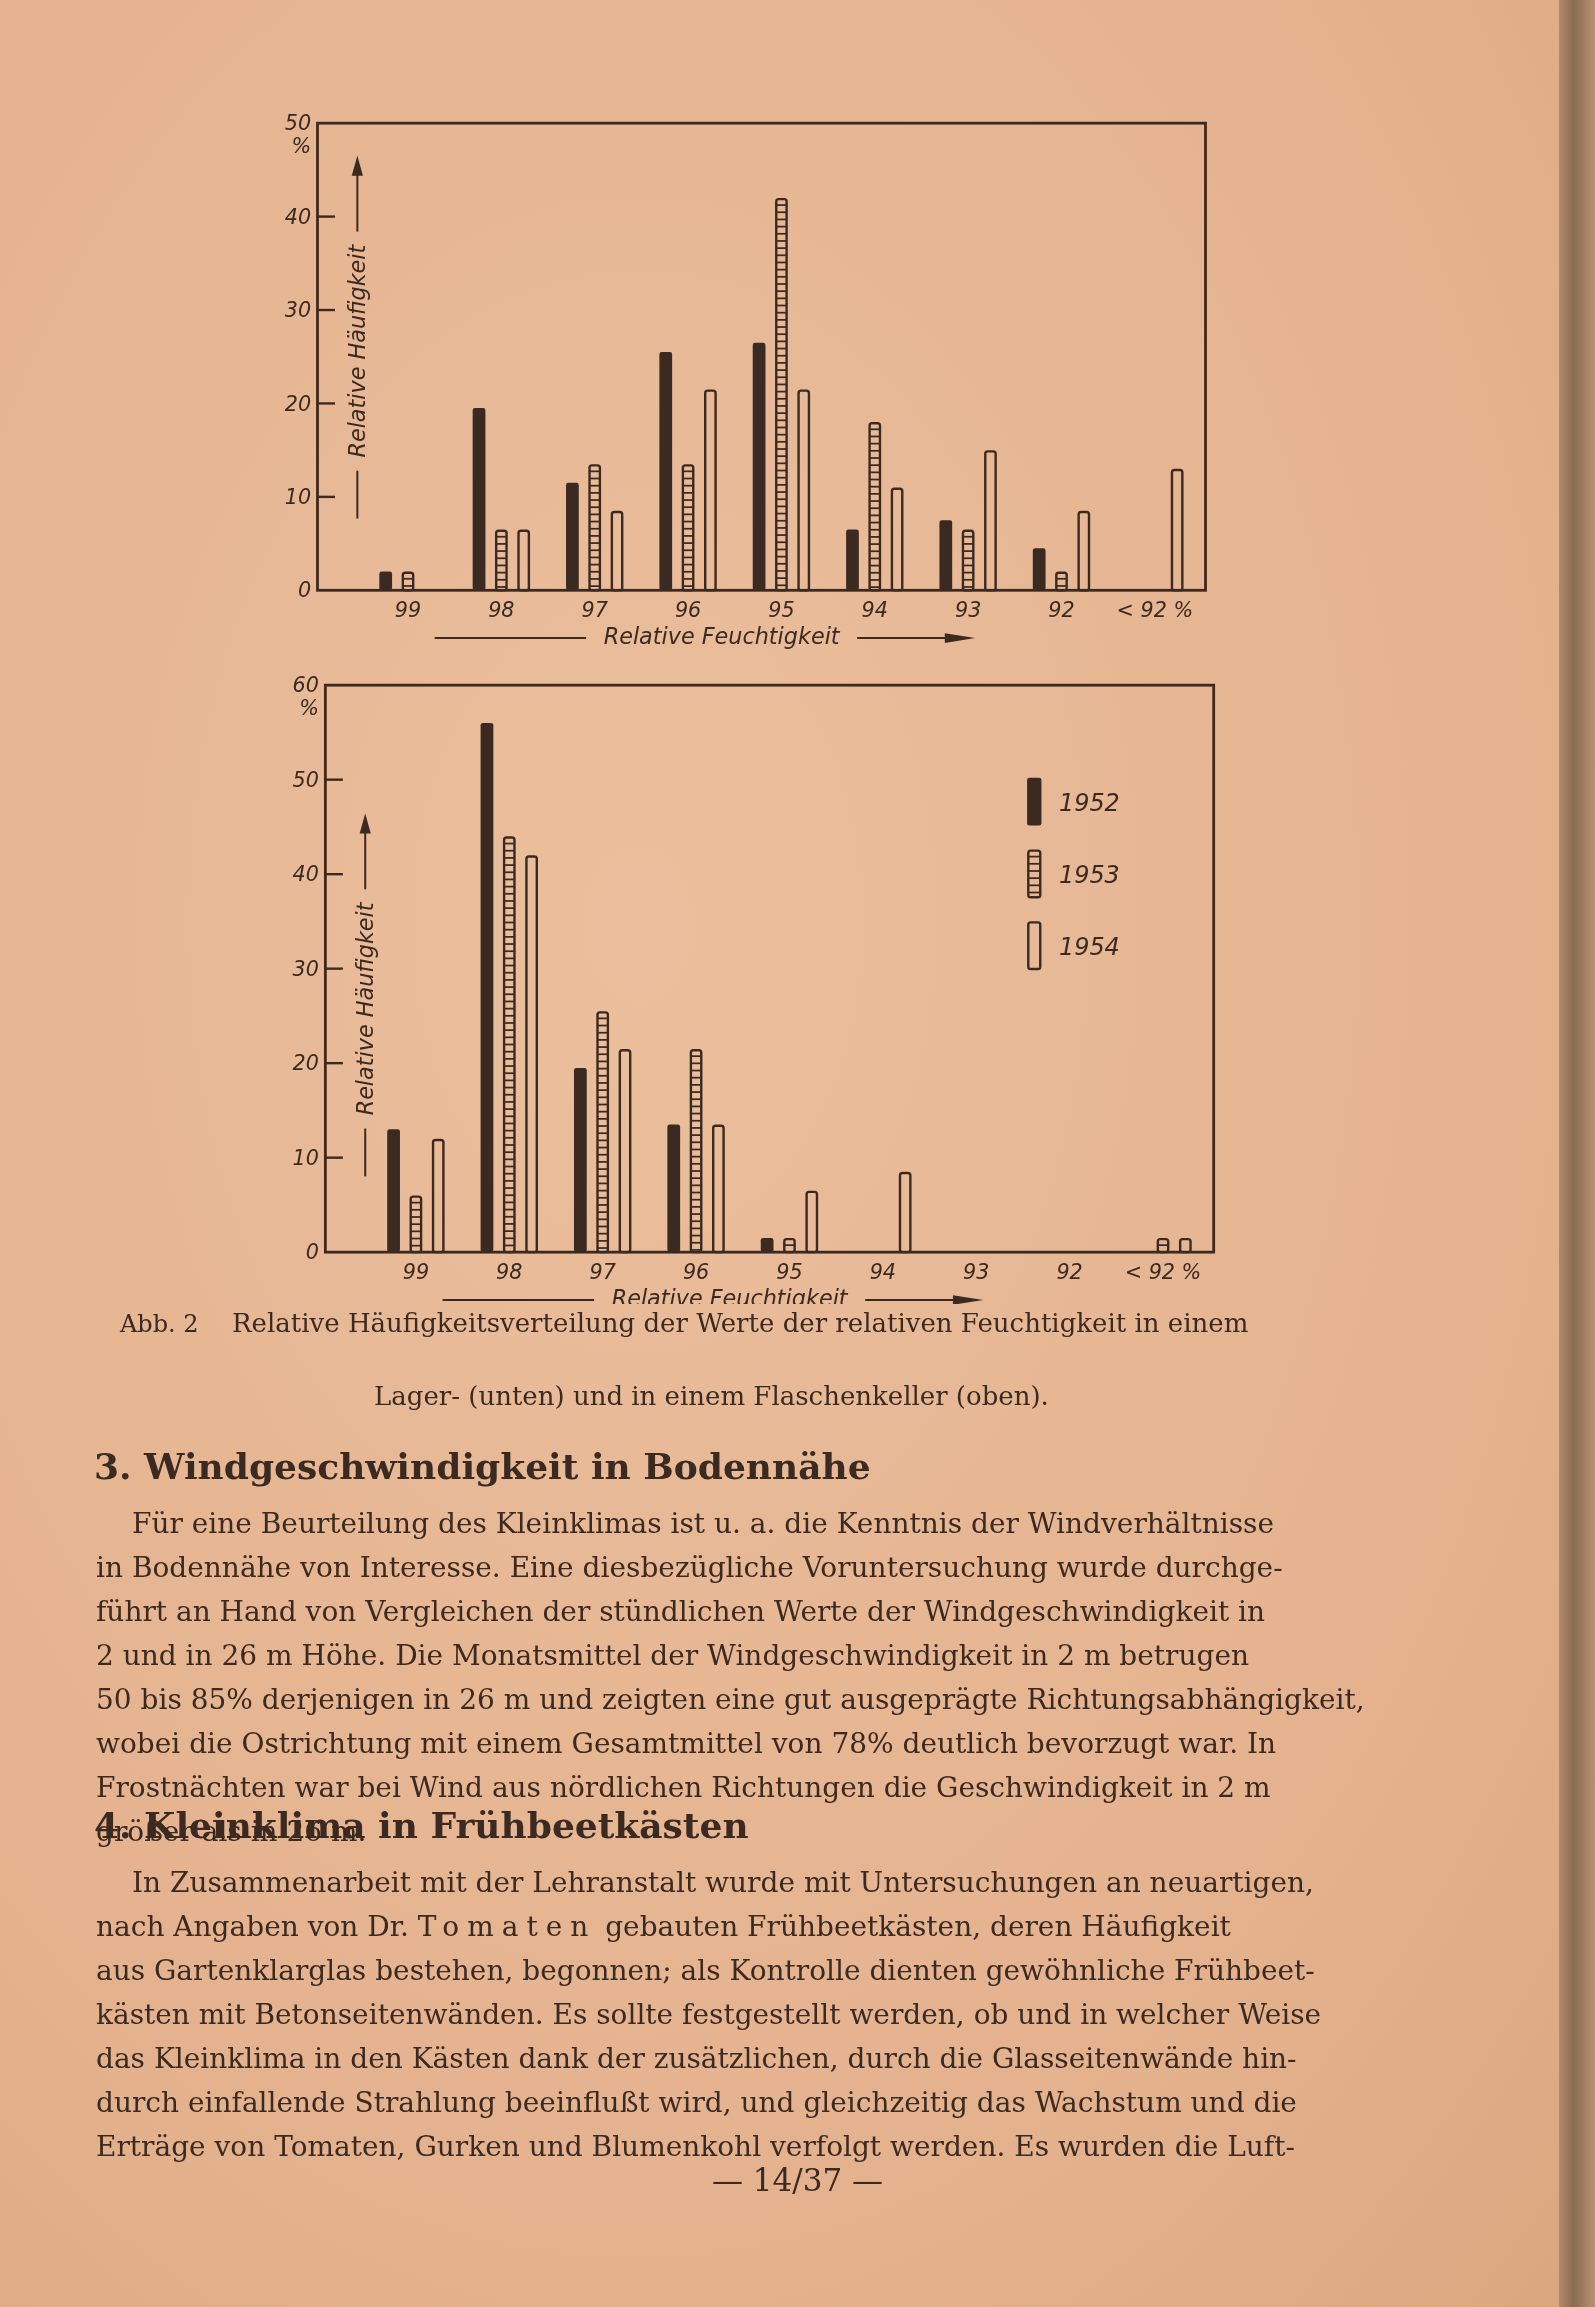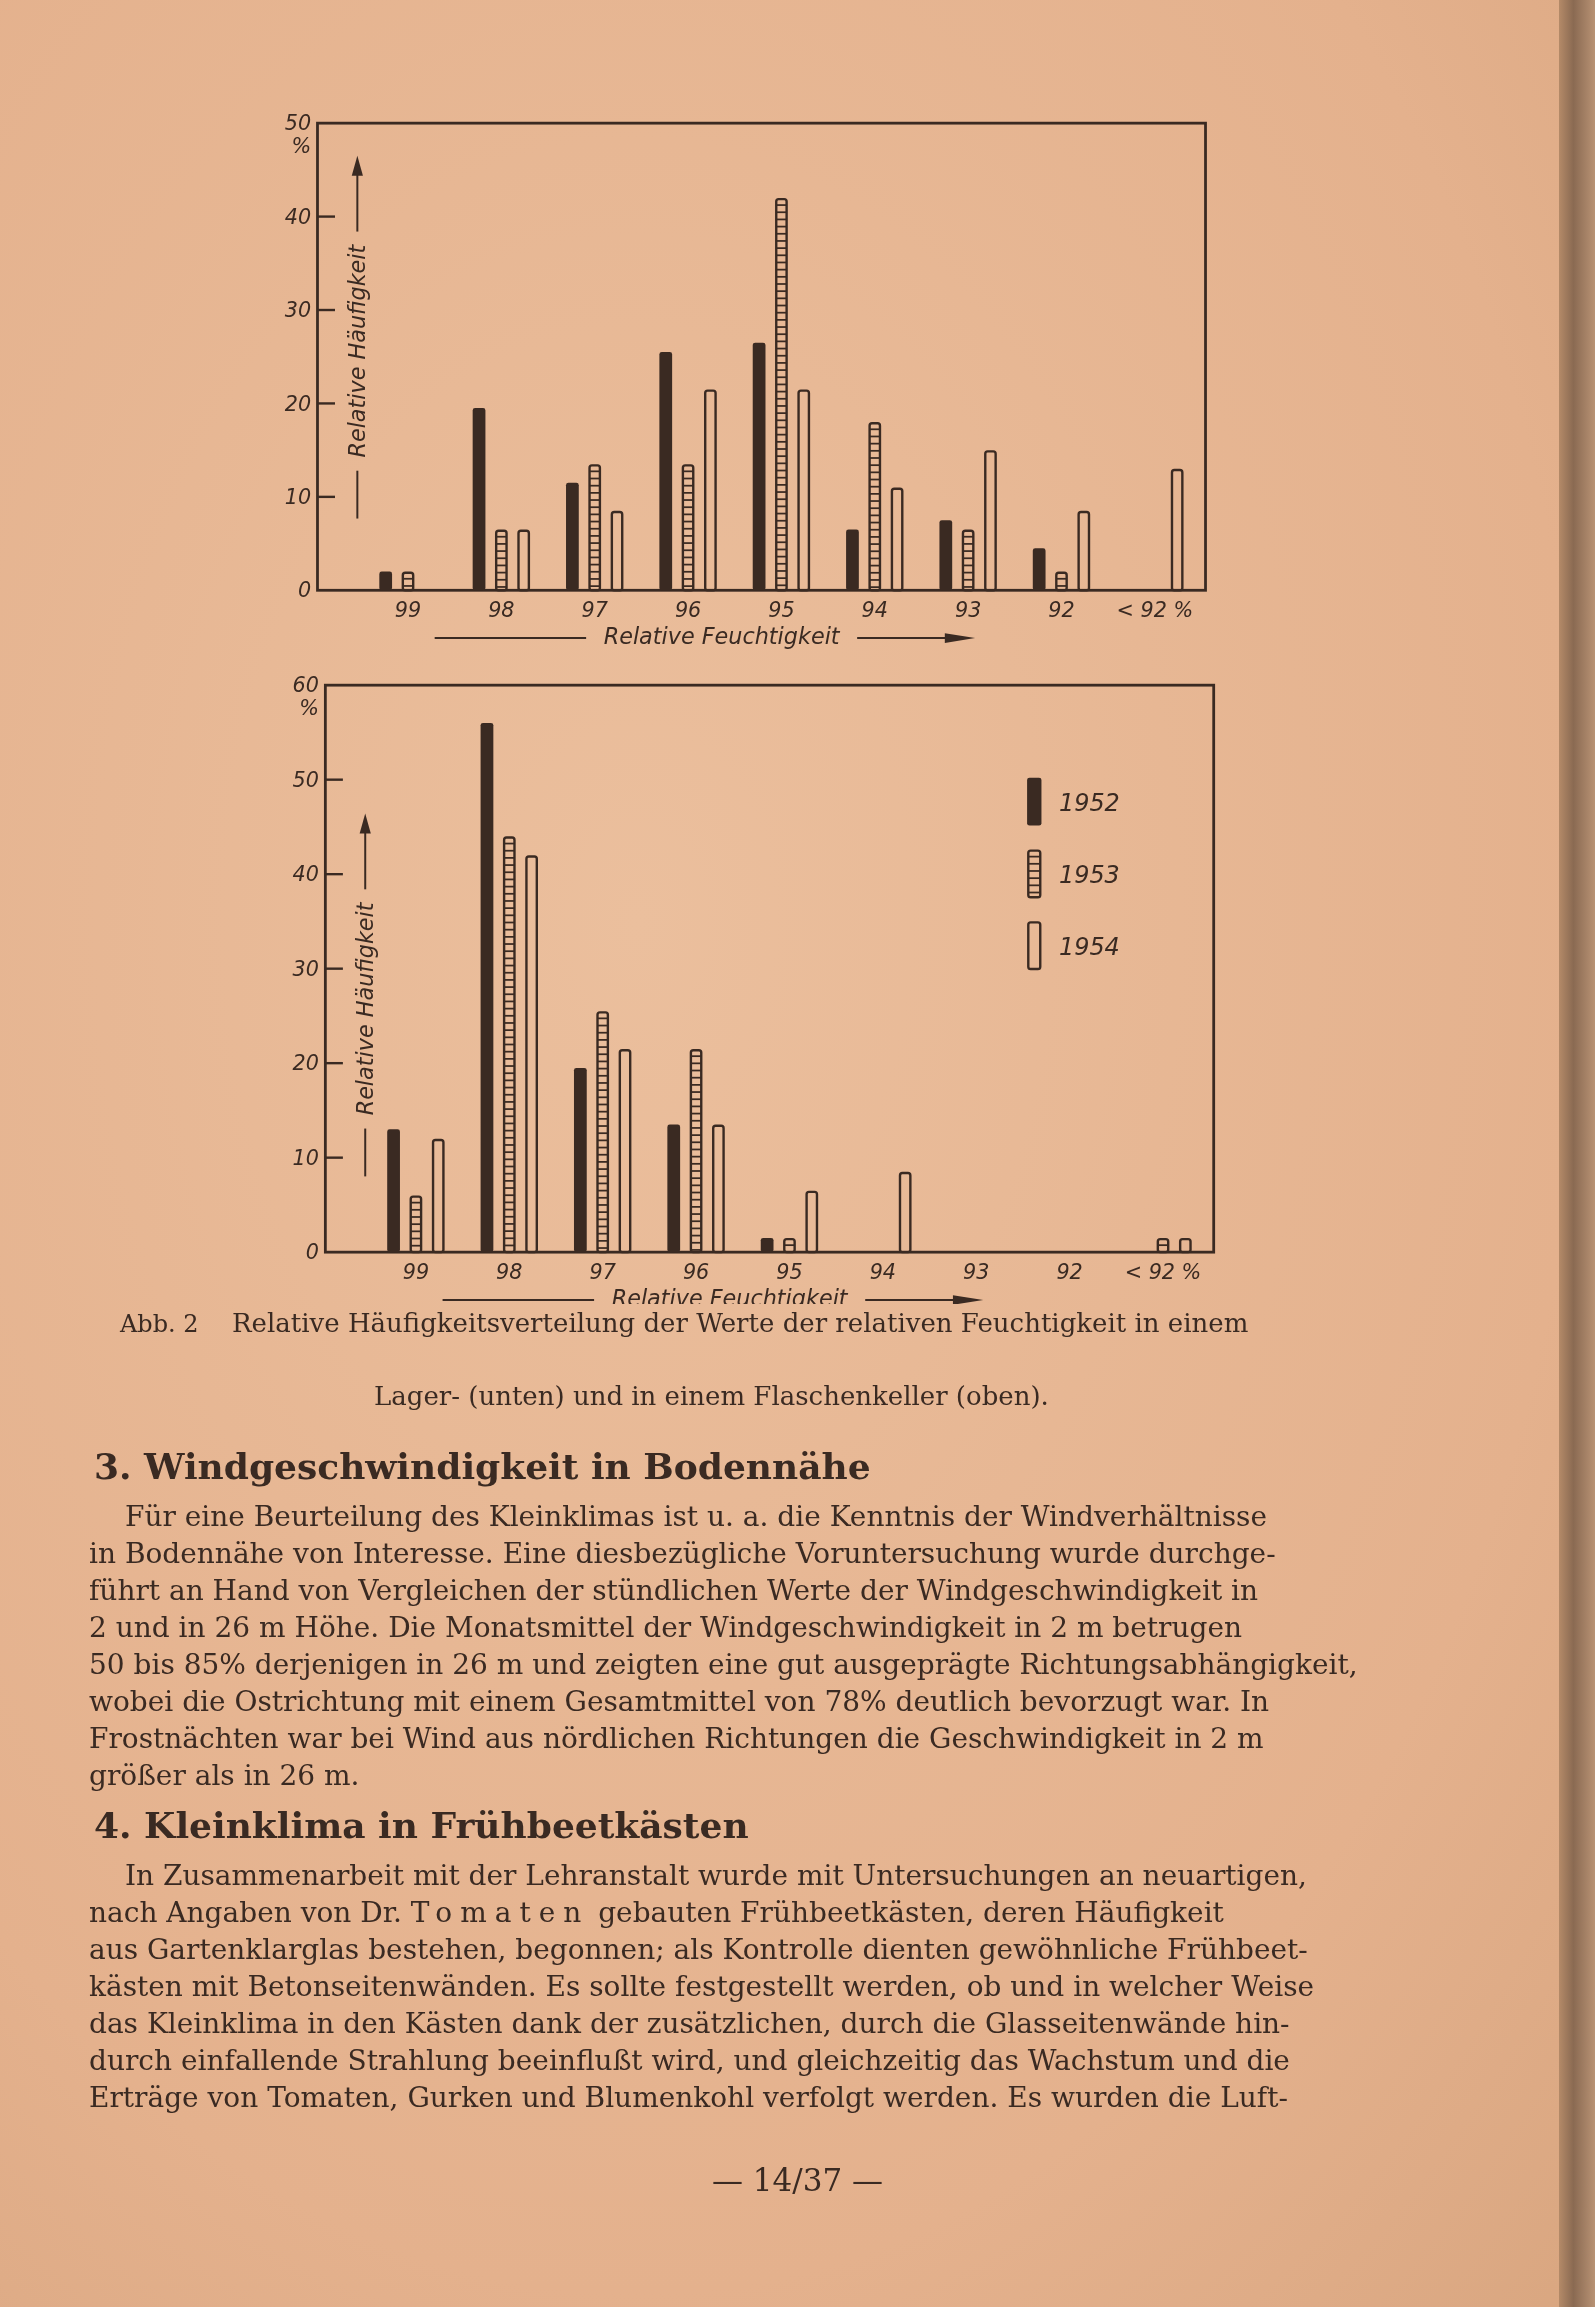--- a/index.html
+++ b/index.html
@@ -13,21 +13,21 @@
     background:linear-gradient(to right,#b48a68,#8a6a52 40%,#b89274); }
   svg.chart { position:absolute; left:0; }
   .tick-label { font-family:"DejaVu Sans", sans-serif; font-style:italic; font-size:26px; fill:#3a2a22; }
   .axis-title { font-family:"DejaVu Sans", sans-serif; font-style:italic; font-size:28px; fill:#3a2a22; }
   .legend-label { font-family:"DejaVu Sans", sans-serif; font-style:italic; font-size:30px; fill:#3a2a22; }
   .caption { position:absolute; left:120px; top:1308px; width:1292px; font-size:26px; line-height:30px; }
   .caption .abb { display:inline-block; width:112px; font-size:24px; }
   .caption .l2 { padding-left:254px;margin-top:42px; }
   .heading { position:absolute; left:88px; font-weight:bold; font-size:36px;margin-left:6px; }
   .para { position:absolute; left:88px; width:1364px; font-size:28px; line-height:36px; text-align:justify; }
-  .para p { margin:1px; }
+  .para p { margin:8px; }
   .pagenum { position:absolute; left:0; width:1595px; top:2162px; text-align:center; font-size:31px; }
   .spaced { letter-spacing:8px; }
 </style>
 </head>
 <body>
 
 <div class="spine"></div>
 
 <svg class="chart" id="chart-top" style="top:112px" width="1244" height="558" viewBox="0 0 1560 700">
     <rect x="398" y="14" width="1114" height="586" fill="none" stroke="#3a2a22" stroke-width="3.5"></rect>

